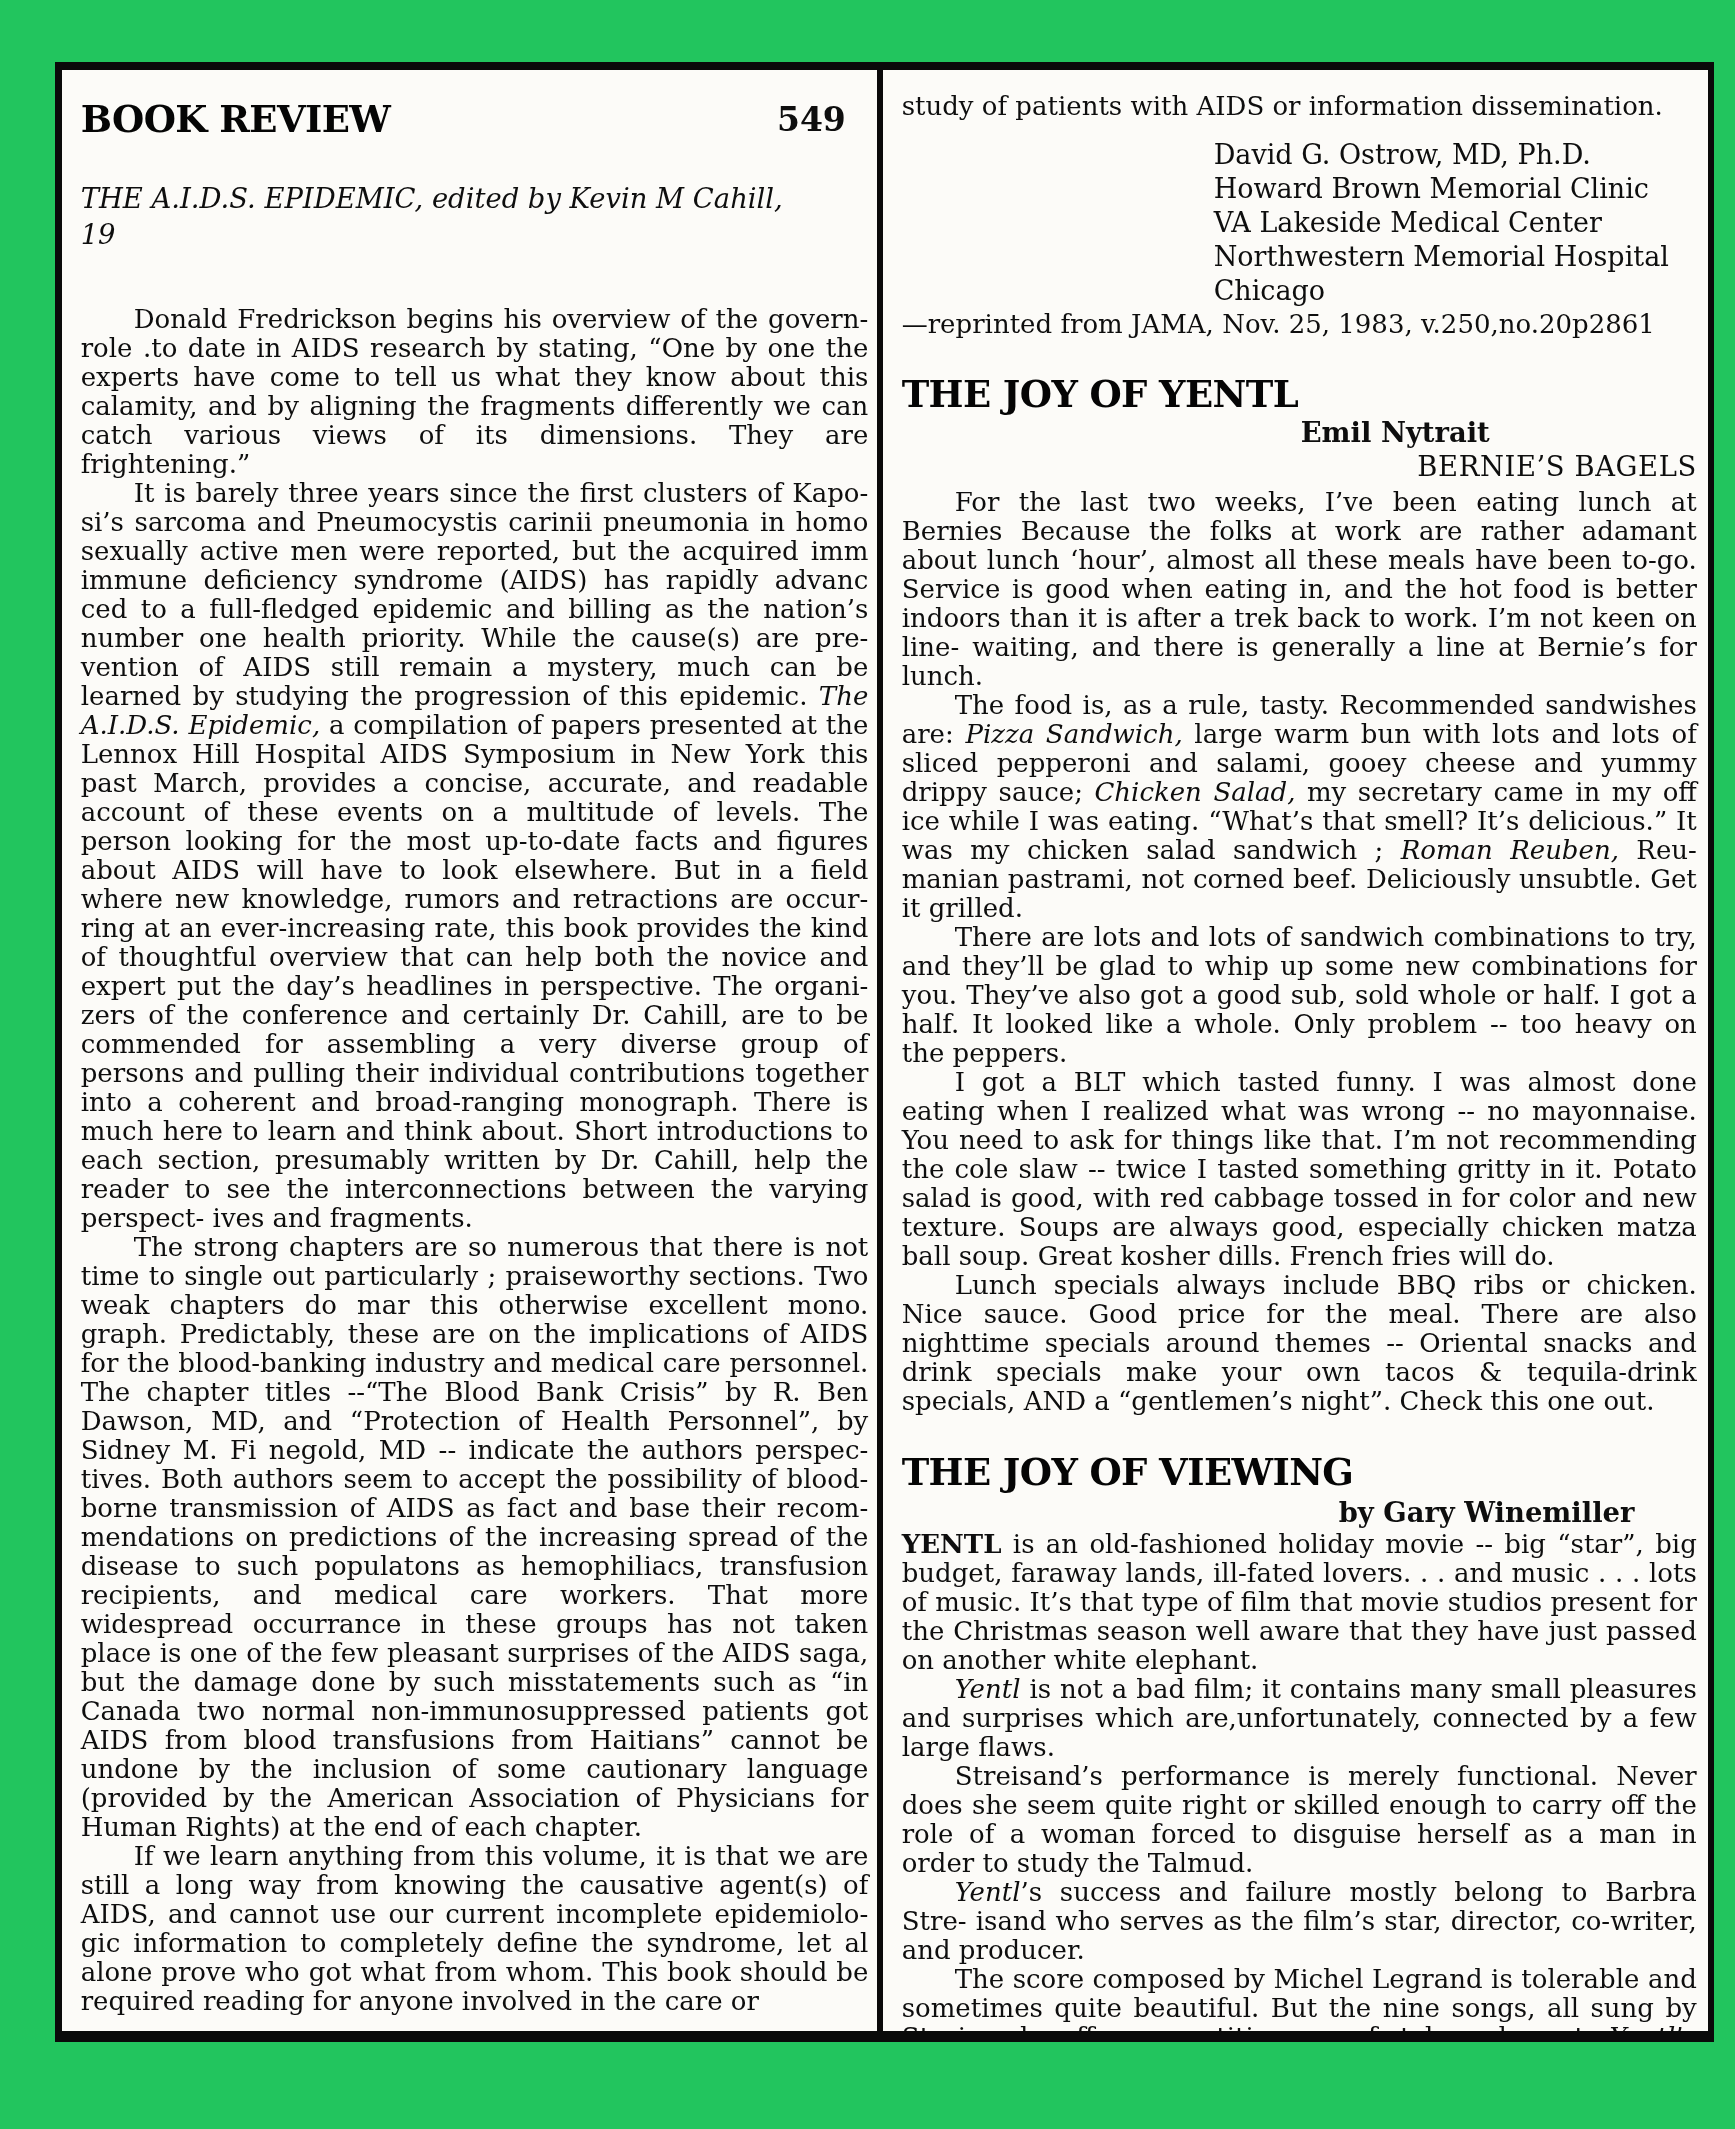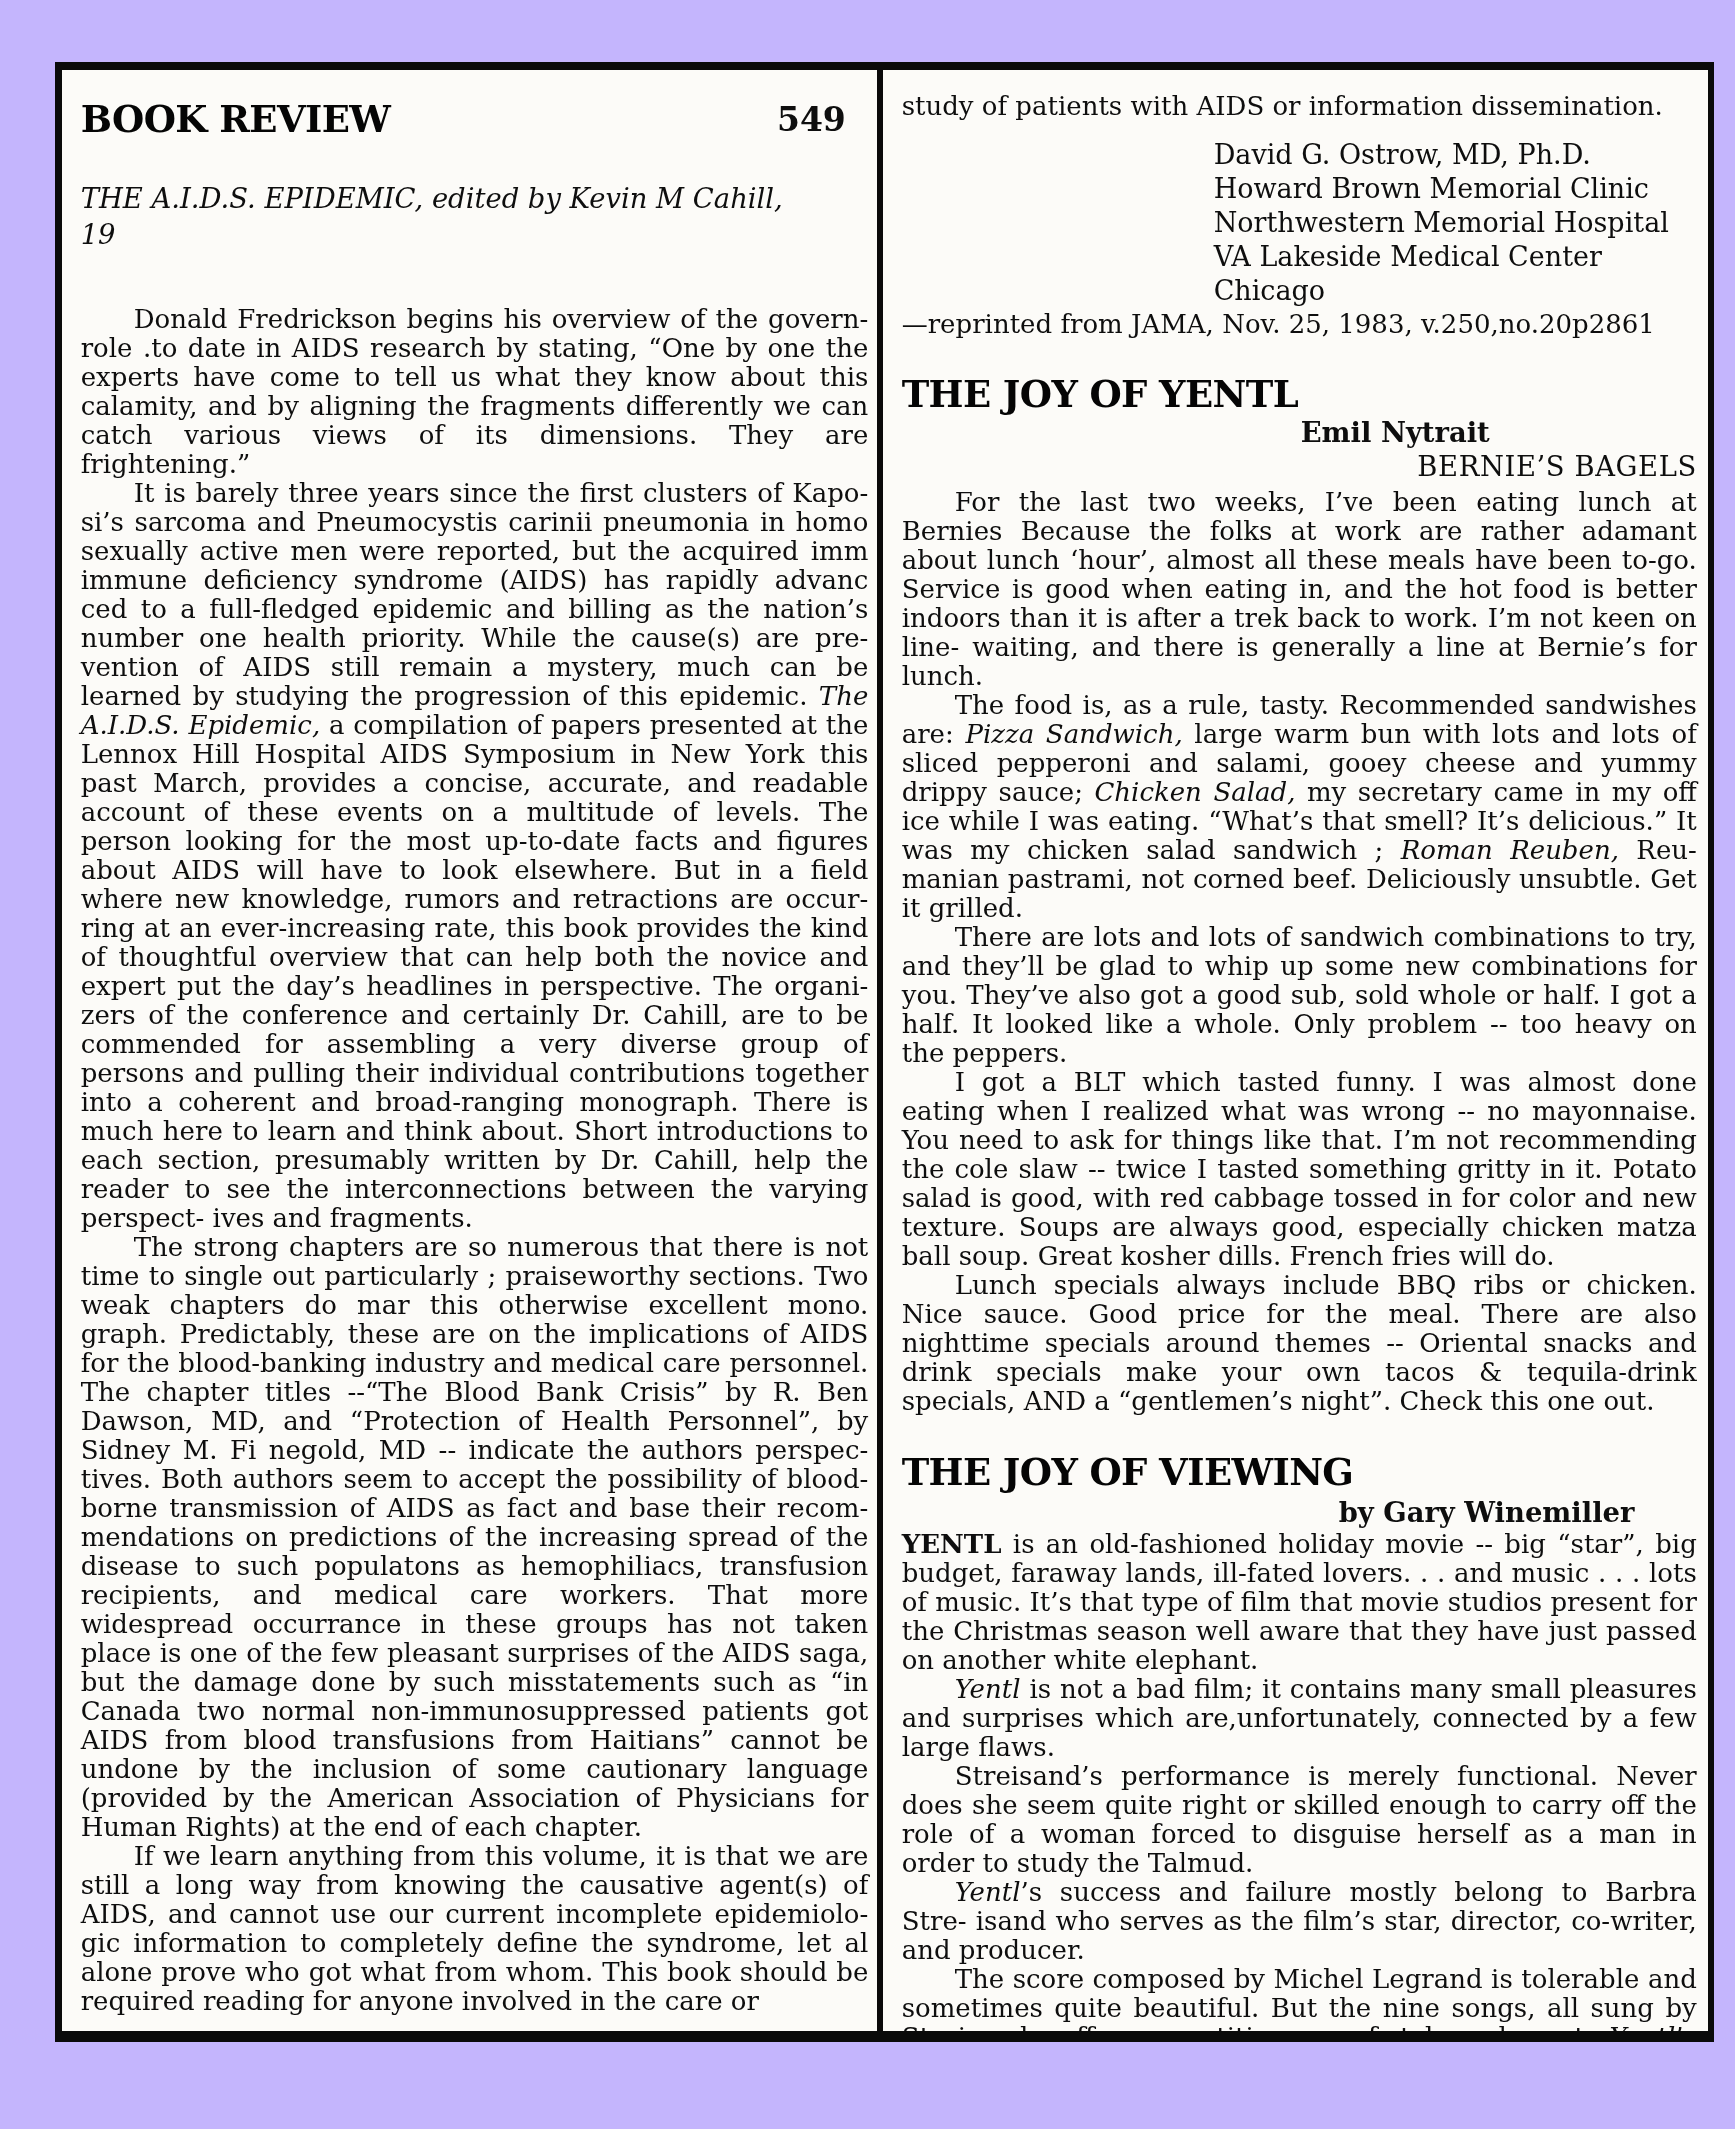--- a/index.html
+++ b/index.html
@@ -1,16 +1,16 @@
 <!DOCTYPE html>
 <html style="font-size:10px"><head>
 <meta charset="utf-8">
 <style>
   html,body{margin:0;padding:0;background:#ffffff;}
-  .page{position:relative;width:1736px;height:2129px;background:#c4b5fd;overflow:hidden;
+  .page{position:relative;width:1736px;height:2129px;background:#22c55e;overflow:hidden;
         font-family:"DejaVu Serif","Liberation Serif",serif;color:#0e0e0e;}
   .frame{position:absolute;left:55px;top:62px;width:1659px;height:1980px;box-sizing:border-box;
          border-top:8.7px solid #0a0a0a;border-left:7.5px solid #0a0a0a;
          border-right:6.2px solid #0a0a0a;border-bottom:11.2px solid #0a0a0a;
          display:flex;background:#fcfbf8;overflow:hidden;}
   .col{box-sizing:border-box;overflow:hidden;}
   .col-left{width:821px;border-right:6.2px solid #0a0a0a;padding:27.4px 8.7px 0 18.7px;}
   .col-right{flex:1;padding:21px 11.2px 0 18.7px;}
   .hdr-row{display:flex;justify-content:space-between;align-items:center;margin:0 0 40px 0;}
   h1.sect{font-size:37px;font-weight:bold;letter-spacing:-0.6px;margin:0;color:#050505;white-space:nowrap;}
@@ -51,22 +51,22 @@
           <p class="para indent"><span>The strong chapters are so numerous that there is not time to single out particularly  ; praiseworthy sections. Two weak chapters do mar this otherwise excellent mono. graph. Predictably, these are on the implications of AIDS for the blood-banking industry and medical care personnel. The chapter titles --“The Blood Bank Crisis” by R. Ben Dawson, MD, and “Protection of Health Personnel”, by Sidney M. Fi negold, MD -- indicate the authors perspec- tives. Both authors seem to accept the possibility of blood- borne transmission of AIDS as fact and base their recom- mendations on predictions of the increasing spread of the disease to such populatons as hemophiliacs, transfusion recipients, and medical care workers. That more widespread occurrance in these groups has not taken place is one of the few pleasant surprises of the AIDS saga, but the damage done by such misstatements such as “in Canada two normal non-immunosuppressed patients got AIDS from blood transfusions from Haitians” cannot be undone by the inclusion of some cautionary language (provided by the American Association of Physicians for Human Rights) at the end of each chapter.</span></p>
           <p class="para indent"><span>If we learn anything from this volume, it is that we are still a long way from knowing the causative agent(s) of AIDS, and cannot use our current incomplete epidemiolo- gic information to completely define the syndrome, let al alone prove who got what from whom. This book should be required reading for anyone involved in the care or</span></p>
         </div>
     </div>
 
     <div class="col col-right">
       <p class="intro-line">study of patients with AIDS or information dissemination.</p>
       <div class="credit">
           <div class="tline">David G. Ostrow, MD, Ph.D.</div>
           <div class="tline">Howard Brown Memorial Clinic</div>
+          <div class="tline">VA Lakeside Medical Center</div>
           <div class="tline">Northwestern Memorial Hospital</div>
-          <div class="tline">VA Lakeside Medical Center</div>
           <div class="tline">Chicago</div>
         </div>
       <p class="reprint">—reprinted from JAMA, Nov. 25, 1983, v.250,no.20p2861</p>
 
       <div class="dining-hdr">
         <h1 class="sect">THE JOY OF YENTL</h1>
         <div class="byline">Emil Nytrait</div>
         <div class="subhead">BERNIE’S BAGELS</div>
       </div>
       <div>

